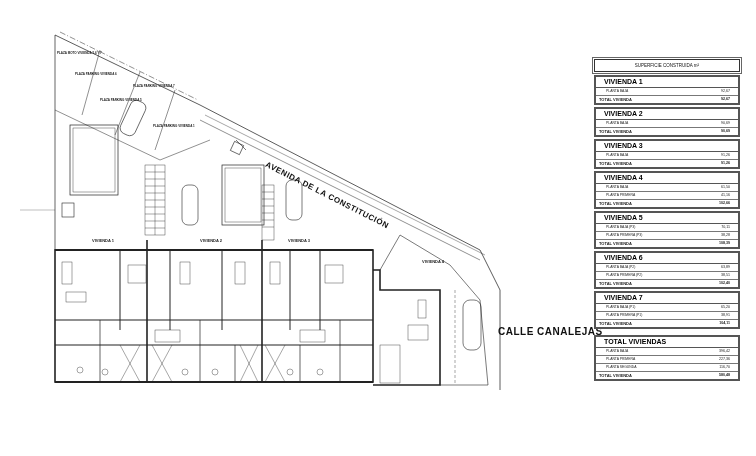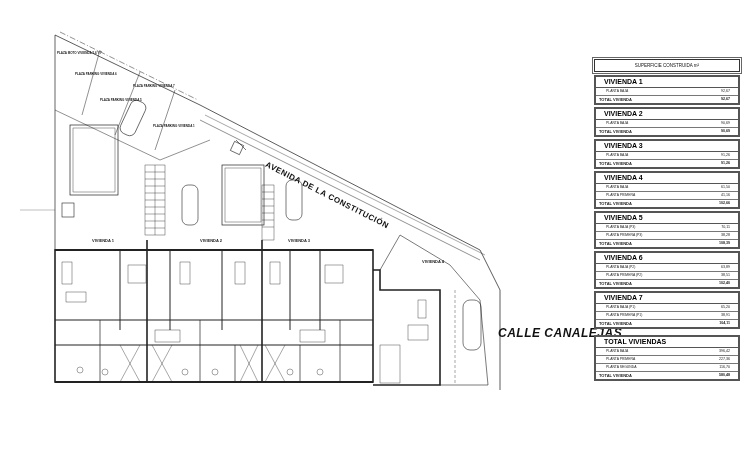--- a/index.html
+++ b/index.html
@@ -1,20 +1,20 @@
 <!DOCTYPE html>
 <html><head>
 <meta charset="utf-8">
 <style>
   html, body { margin:0; padding:0; background:#ffffff; }
   body { width:756px; height:456px; position:relative; overflow:hidden; font-family:"Liberation Sans", sans-serif; }
   #plan { position:absolute; left:0; top:0; width:590px; height:456px; }
   .street { position:absolute; font-family:"Liberation Sans", sans-serif; font-weight:bold; color:#111; white-space:nowrap; }
   #street-avenida { left:268px; top:160px; font-size:8px; transform:rotate(27deg); transform-origin:left top; letter-spacing:0.5px; }
-  #street-canalejas { left:498px; top:326px; font-size:12px; letter-spacing:0.5px;font-style:italic; }
+  #street-canalejas { left:498px; top:326px; font-size:10px; letter-spacing:0.5px; }
   .viv-label { position:absolute; font-size:4px; color:#222; font-weight:bold; white-space:nowrap; }
   .park-label { position:absolute; font-size:3px; color:#222; font-weight:bold; text-align:center; white-space:nowrap; line-height:4px; }
 
   
   #table { position:absolute; left:594px; top:59px; width:146px; font-family:"Liberation Sans", sans-serif; }
   .tbl-header { border:1px solid #333; outline:1px solid #666; outline-offset:1px; height:11px; margin-bottom:3px; font-size:4.5px; text-align:center; line-height:11px; color:#111; }
   .block { border:2px solid #555; margin-bottom:2px; background:#fff; }
   .block-title { border-bottom:1px solid #555; font-size:7px; font-weight:bold; height:10px; line-height:10px; padding-left:8px; color:#000; }
   .row { display:flex; justify-content:space-between; border-bottom:1px solid #777; height:7px; line-height:7px; font-size:3.4px; padding:0 8px 0 10px; color:#222; }
   .row:last-child { border-bottom:none; }

